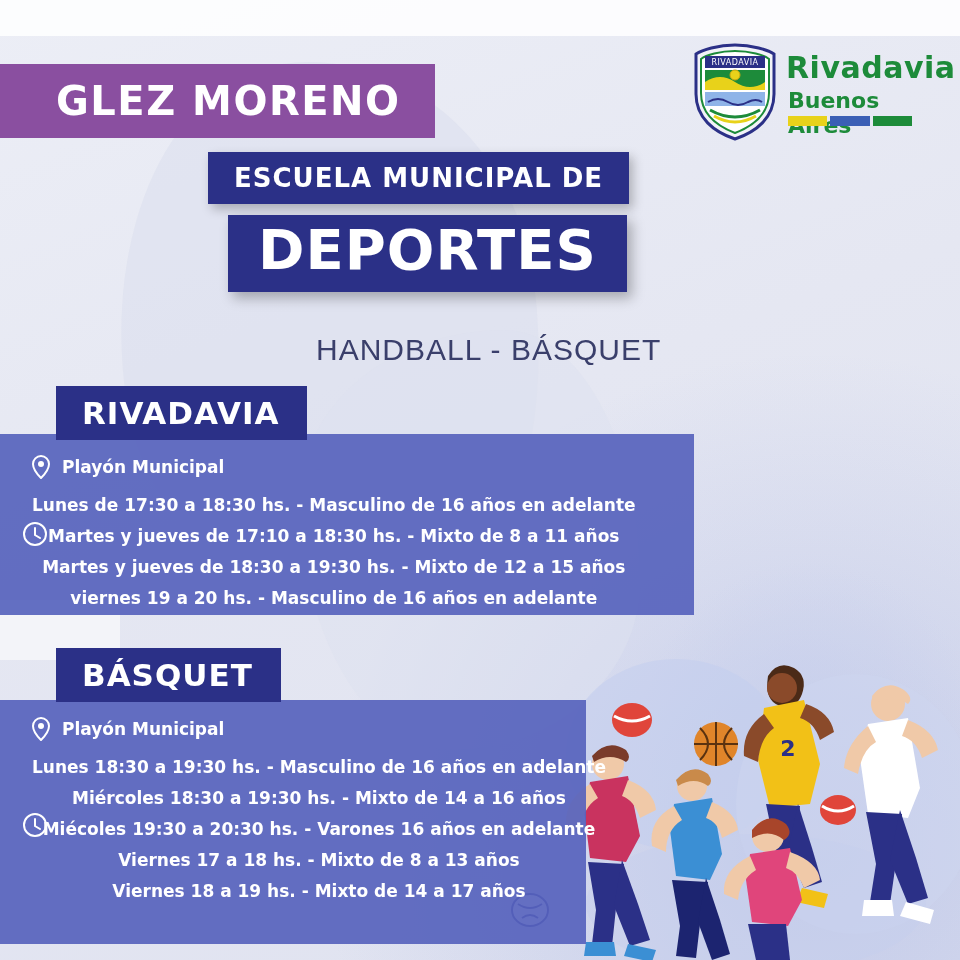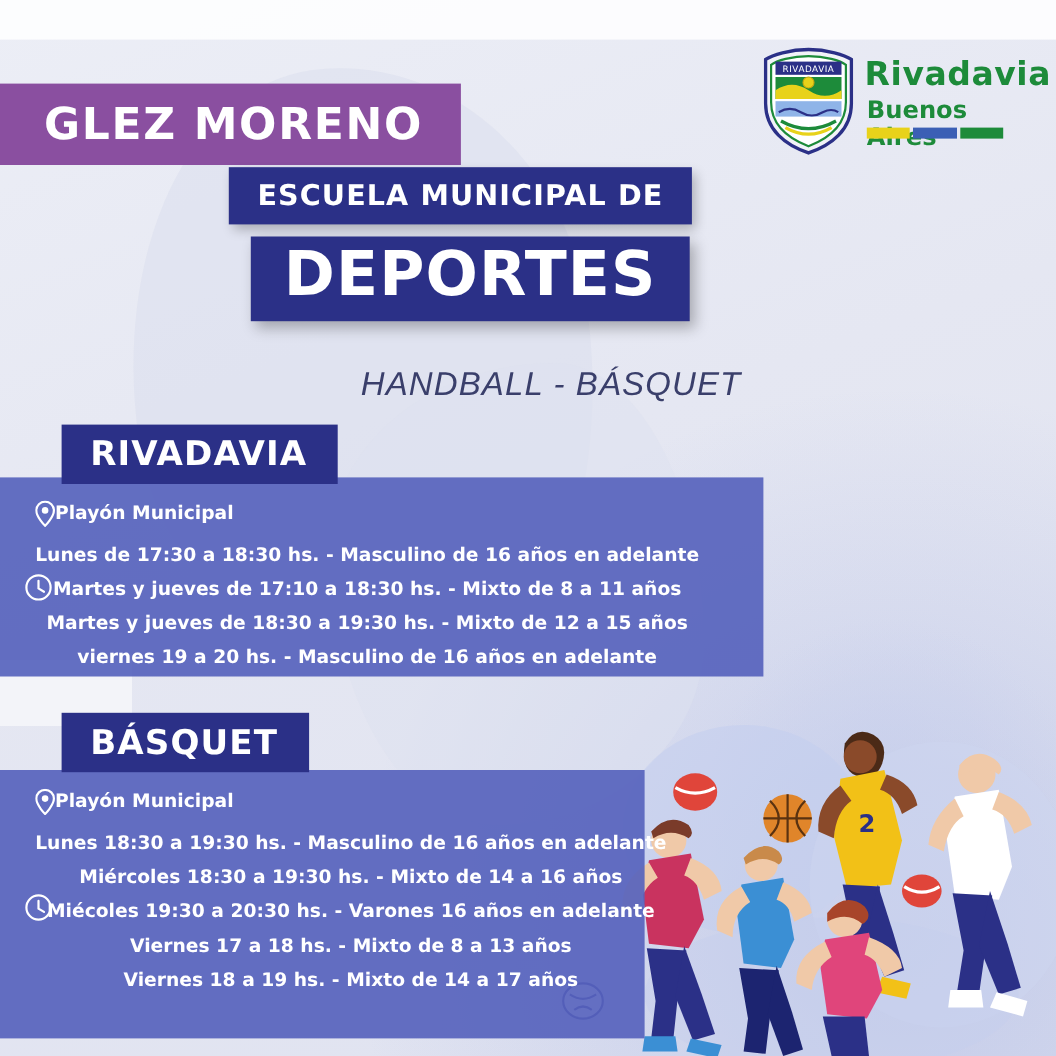--- a/index.html
+++ b/index.html
@@ -44,23 +44,23 @@
   }
   .bg-shape.s5{
     left:640px;top:560px;width:340px;height:340px;
     border-radius:50%;
     background:radial-gradient(circle,#c7cfec 0%,rgba(199,207,236,0) 70%);
     opacity:.75;
   }
 
   
   .badge-glez{
-    position:absolute;left:0;top:76px;
+    position:absolute;left:0;top:64px;
     background:#8a4fa0;
-    padding:14px 34px 14px 40px;
+    padding:14px 34px 14px 56px;
   }
   .badge-glez span{
     display:block;
     color:#fff;
     font-size:40px;
     font-weight:bold;
     letter-spacing:1.5px;
     font-family:"DejaVu Sans", sans-serif;
     white-space:nowrap;
   }
@@ -82,25 +82,24 @@
     padding:6px 30px 12px 30px;
     box-shadow:5px 6px 12px rgba(0,0,0,.28);
   }
   .badge-deportes span{
     display:block;color:#fff;font-size:56px;font-weight:bold;letter-spacing:1px;
     line-height:1.05;
     font-family:"DejaVu Sans", sans-serif;white-space:nowrap;
   }
 
   .subtitle{
-    position:absolute;left:328px;top:333px;
+    position:absolute;left:316px;top:333px;
     color:#3a3f6b;font-size:30px;letter-spacing:1px;
     font-family:"Liberation Sans", sans-serif;
     white-space:nowrap;
-    font-style:italic;
   }
 
   
   .crest{
     position:absolute;left:690px;top:42px;width:230px;height:102px;
   }
   .crest .shield{
     position:absolute;left:0;top:0;width:90px;height:100px;
   }
   .crest .town-name{
@@ -138,21 +137,21 @@
   .panel{
     position:absolute;
     background:#5763bd;
     opacity:.92;
   }
   .panel.handball{left:0;top:434px;width:694px;height:181px;}
   .panel.basquet{left:0;top:700px;width:586px;height:244px;}
 
   .block{position:absolute;color:#fff;}
   .block .place{
-    display:flex;align-items:center;
+    display:flex;align-items:center;gap:12px;
     font-size:17px;font-weight:bold;
     font-family:"DejaVu Sans", sans-serif;
   }
   .block .rows{
     margin-top:11px;
     display:flex;flex-direction:column;align-items:center;
   }
   .block .rows .row{
     font-size:17px;font-weight:bold;line-height:1.0;
     padding:7px 0;

